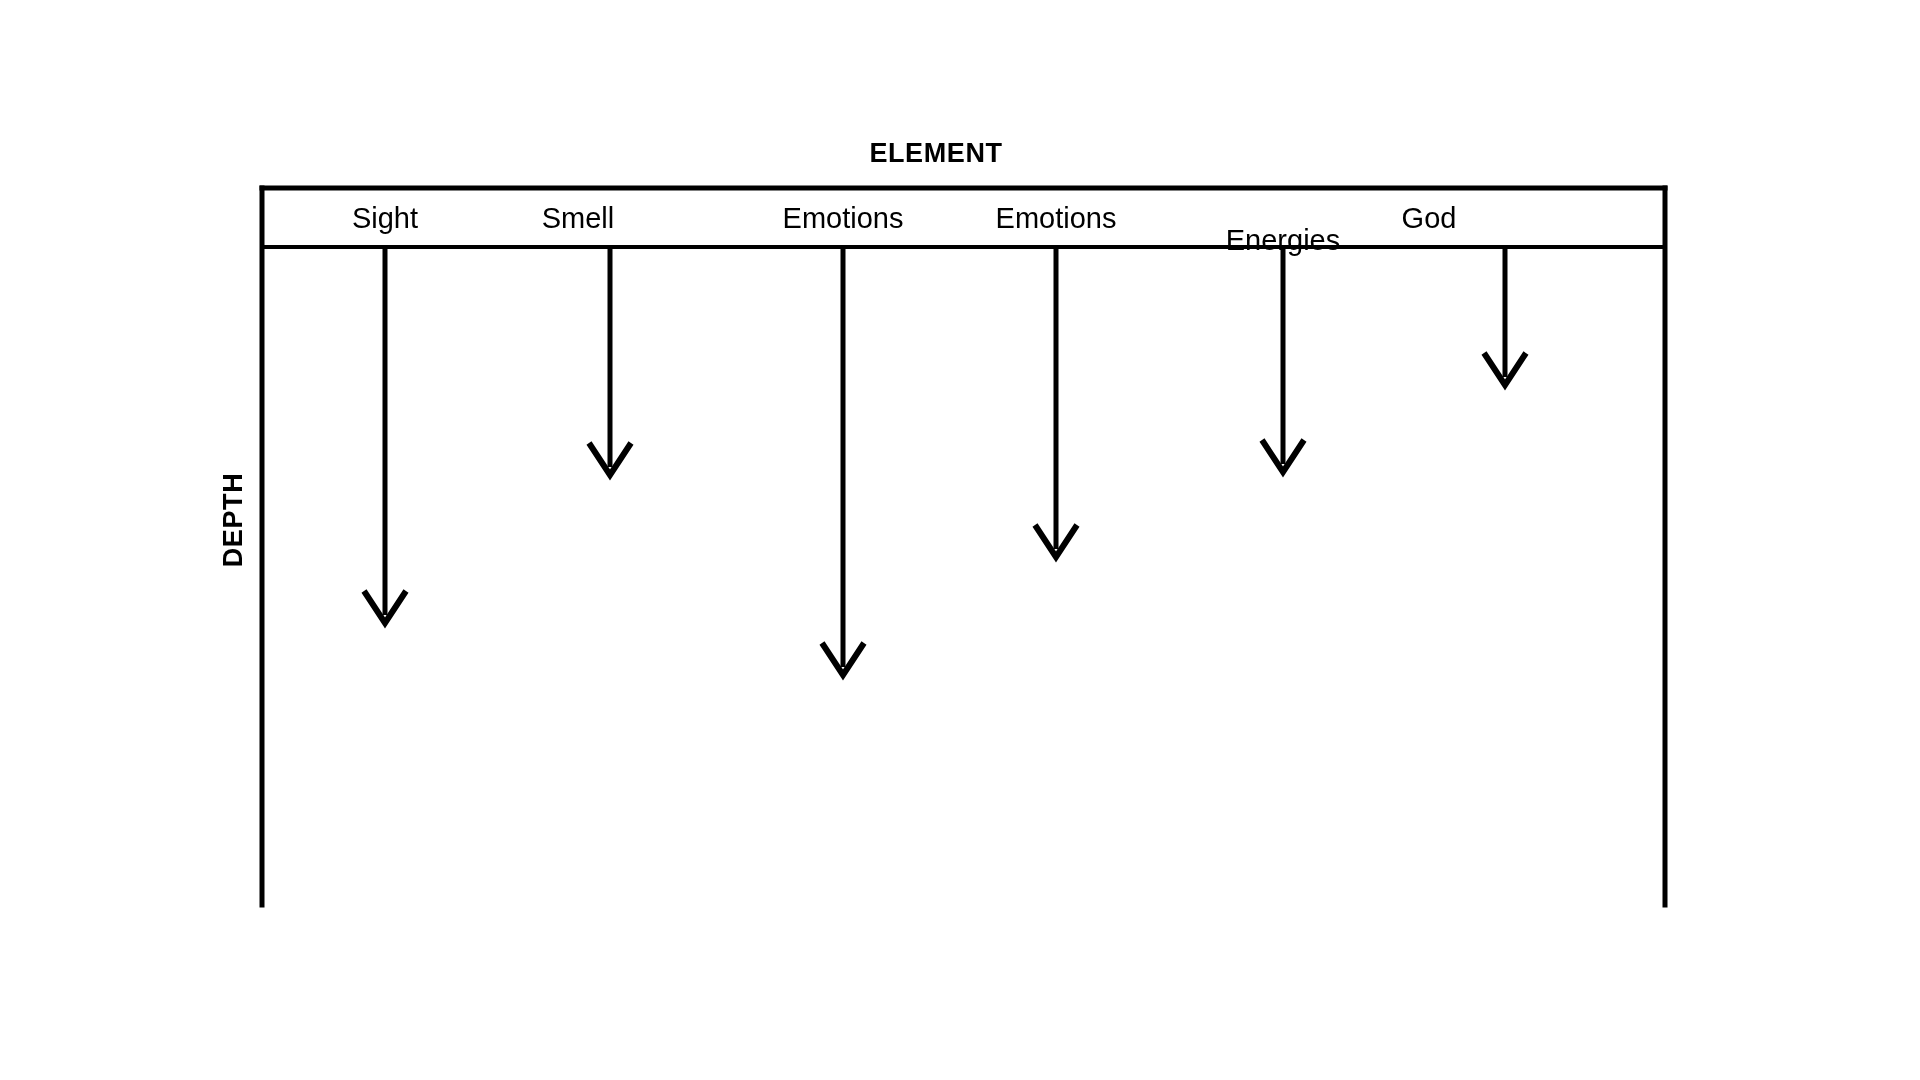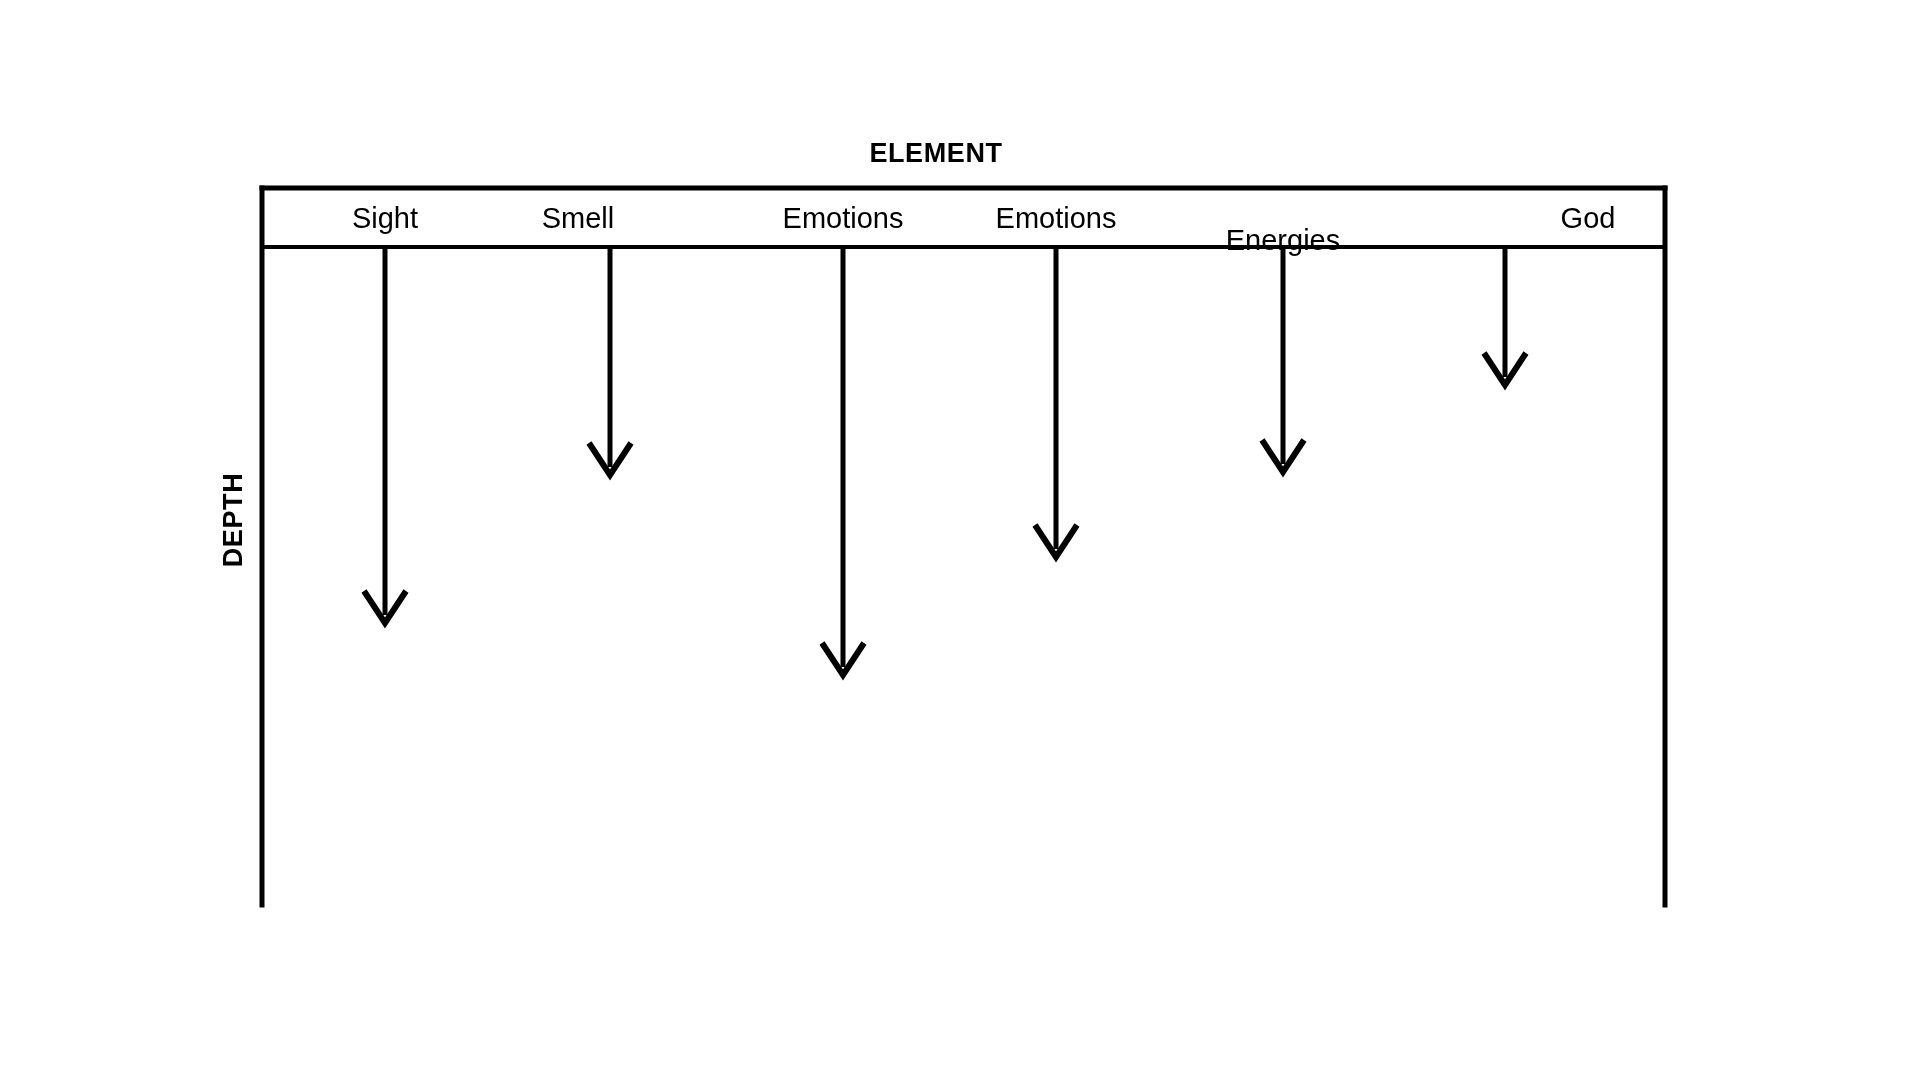--- a/index.html
+++ b/index.html
@@ -109,16 +109,16 @@
         <polyline points="1484,353 1505,385 1526,353" fill="none" stroke="#000000" stroke-width="6" stroke-linecap="butt" stroke-linejoin="miter"></polyline>
       </g>
   </svg>
 
   <div id="column-labels">
       <div class="column-label" style="left: 385px;">Sight</div>
       <div class="column-label" style="left: 578px;">Smell</div>
       <div class="column-label" style="left: 843px;">Emotions</div>
       <div class="column-label" style="left: 1056px;">Emotions</div>
       <div class="column-label" style="left: 1283px; margin-top: 22px;">Energies</div>
-      <div class="column-label" style="left: 1588px;">God</div>
+      <div class="column-label" style="left: 1429px;">God</div>
     </div>
 
 </div>
 
 </body></html>

